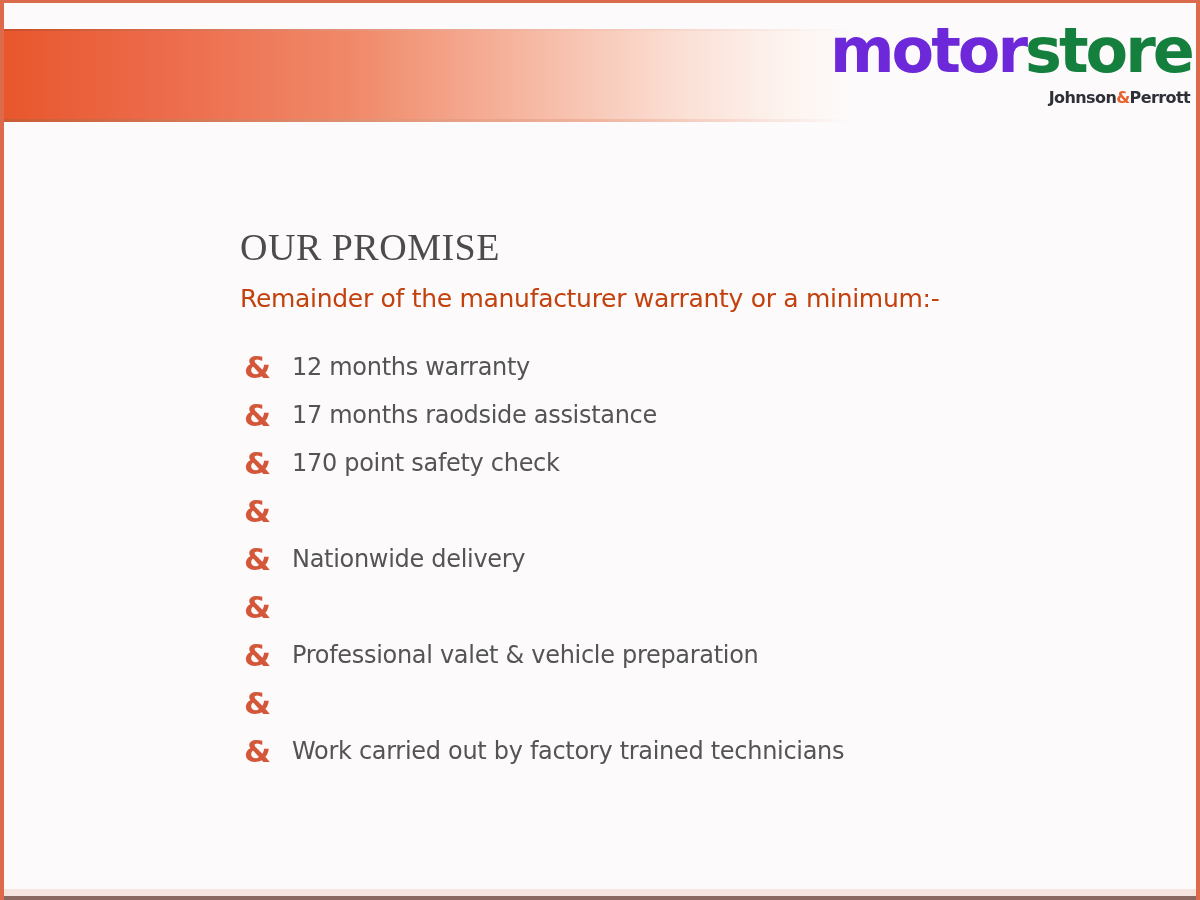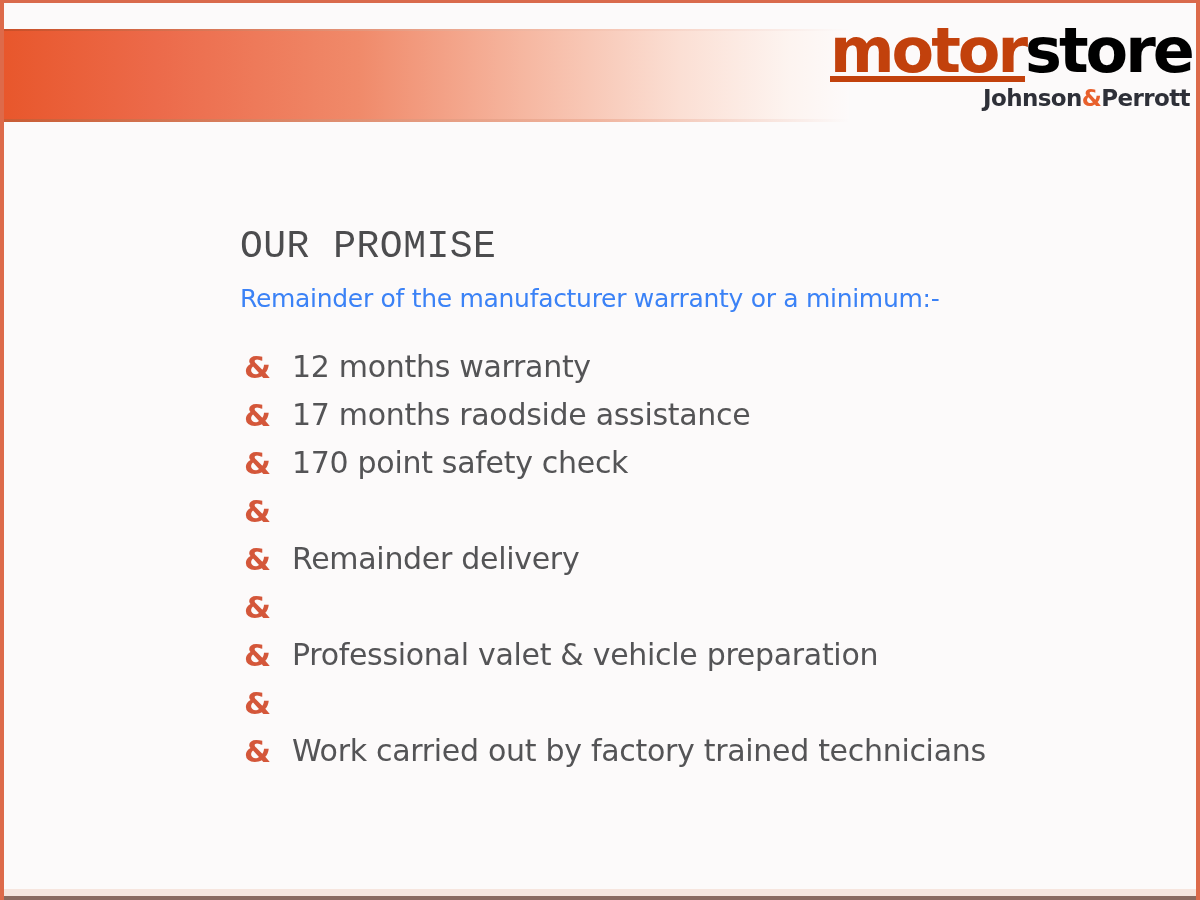--- a/index.html
+++ b/index.html
@@ -94,57 +94,57 @@
     text-align: right;
   }
   .logo-word {
     font-family: "DejaVu Sans", sans-serif;
     font-size: 62px;
     font-weight: bold;
     letter-spacing: -3px;
     line-height: 66px;
     white-space: nowrap;
   }
-  .logo-motor { color: #c2410c; text-decoration: underline; }
-  .logo-store { color: #000000; }
+  .logo-motor { color: #6d28d9; }
+  .logo-store { color: #15803d; }
 
   .logo-sub {
     font-family: "DejaVu Sans", sans-serif;
-    font-size: 23px;
+    font-size: 16px;
     font-weight: bold;
     letter-spacing: -0.6px;
     line-height: 24px;
     color: #2e3038;
     white-space: nowrap;
     margin-top: 2px;
   }
   .logo-sub .amp { color: #e8602c; }
 
   
   .content {
     position: absolute;
     top: 225px;
     left: 236px;
     width: 920px;
   }
   .promise-title {
-    font-family: Liberation Mono, monospace;
+    font-family: Liberation Serif, serif;
     font-size: 38px;
     font-weight: normal;
     letter-spacing: 0.5px;
     color: #4c4c4e;
     line-height: 44px;
     margin: 0 0 14px 0;
   }
   .promise-sub {
     font-family: "DejaVu Sans", sans-serif;
     font-size: 25px;
     font-weight: normal;
     letter-spacing: -0.3px;
-    color: #3b82f6;
+    color: #c2410c;
     line-height: 32px;
     margin: 0 0 28px 0;
   }
 
   
   .promise-list {
     list-style: none;
     margin: 0;
     padding: 0;
   }
@@ -160,21 +160,21 @@
     font-size: 31px;
     font-weight: bold;
     color: #d4573a;
     line-height: 48px;
     text-align: left;
     padding-left: 4px;
     box-sizing: border-box;
   }
   .item-text {
     font-family: "DejaVu Sans", sans-serif;
-    font-size: 30px;
+    font-size: 24px;
     font-weight: normal;
     letter-spacing: -0.3px;
     color: #545456;
     line-height: 34px;
     white-space: nowrap;
   }
 </style>
 </head>
 <body>
 
@@ -208,21 +208,21 @@
       </li>
       <li class="promise-item">
         <span class="bullet-amp">&amp;</span>
         <span class="item-text">170 point safety check</span>
       </li>
       <li class="promise-item">
         <span class="bullet-amp">&amp;</span>
       </li>
       <li class="promise-item">
         <span class="bullet-amp">&amp;</span>
-        <span class="item-text">Remainder delivery</span>
+        <span class="item-text">Nationwide delivery</span>
       </li>
       <li class="promise-item">
         <span class="bullet-amp">&amp;</span>
       </li>
       <li class="promise-item">
         <span class="bullet-amp">&amp;</span>
         <span class="item-text">Professional valet &amp; vehicle preparation</span>
       </li>
       <li class="promise-item">
         <span class="bullet-amp">&amp;</span>

